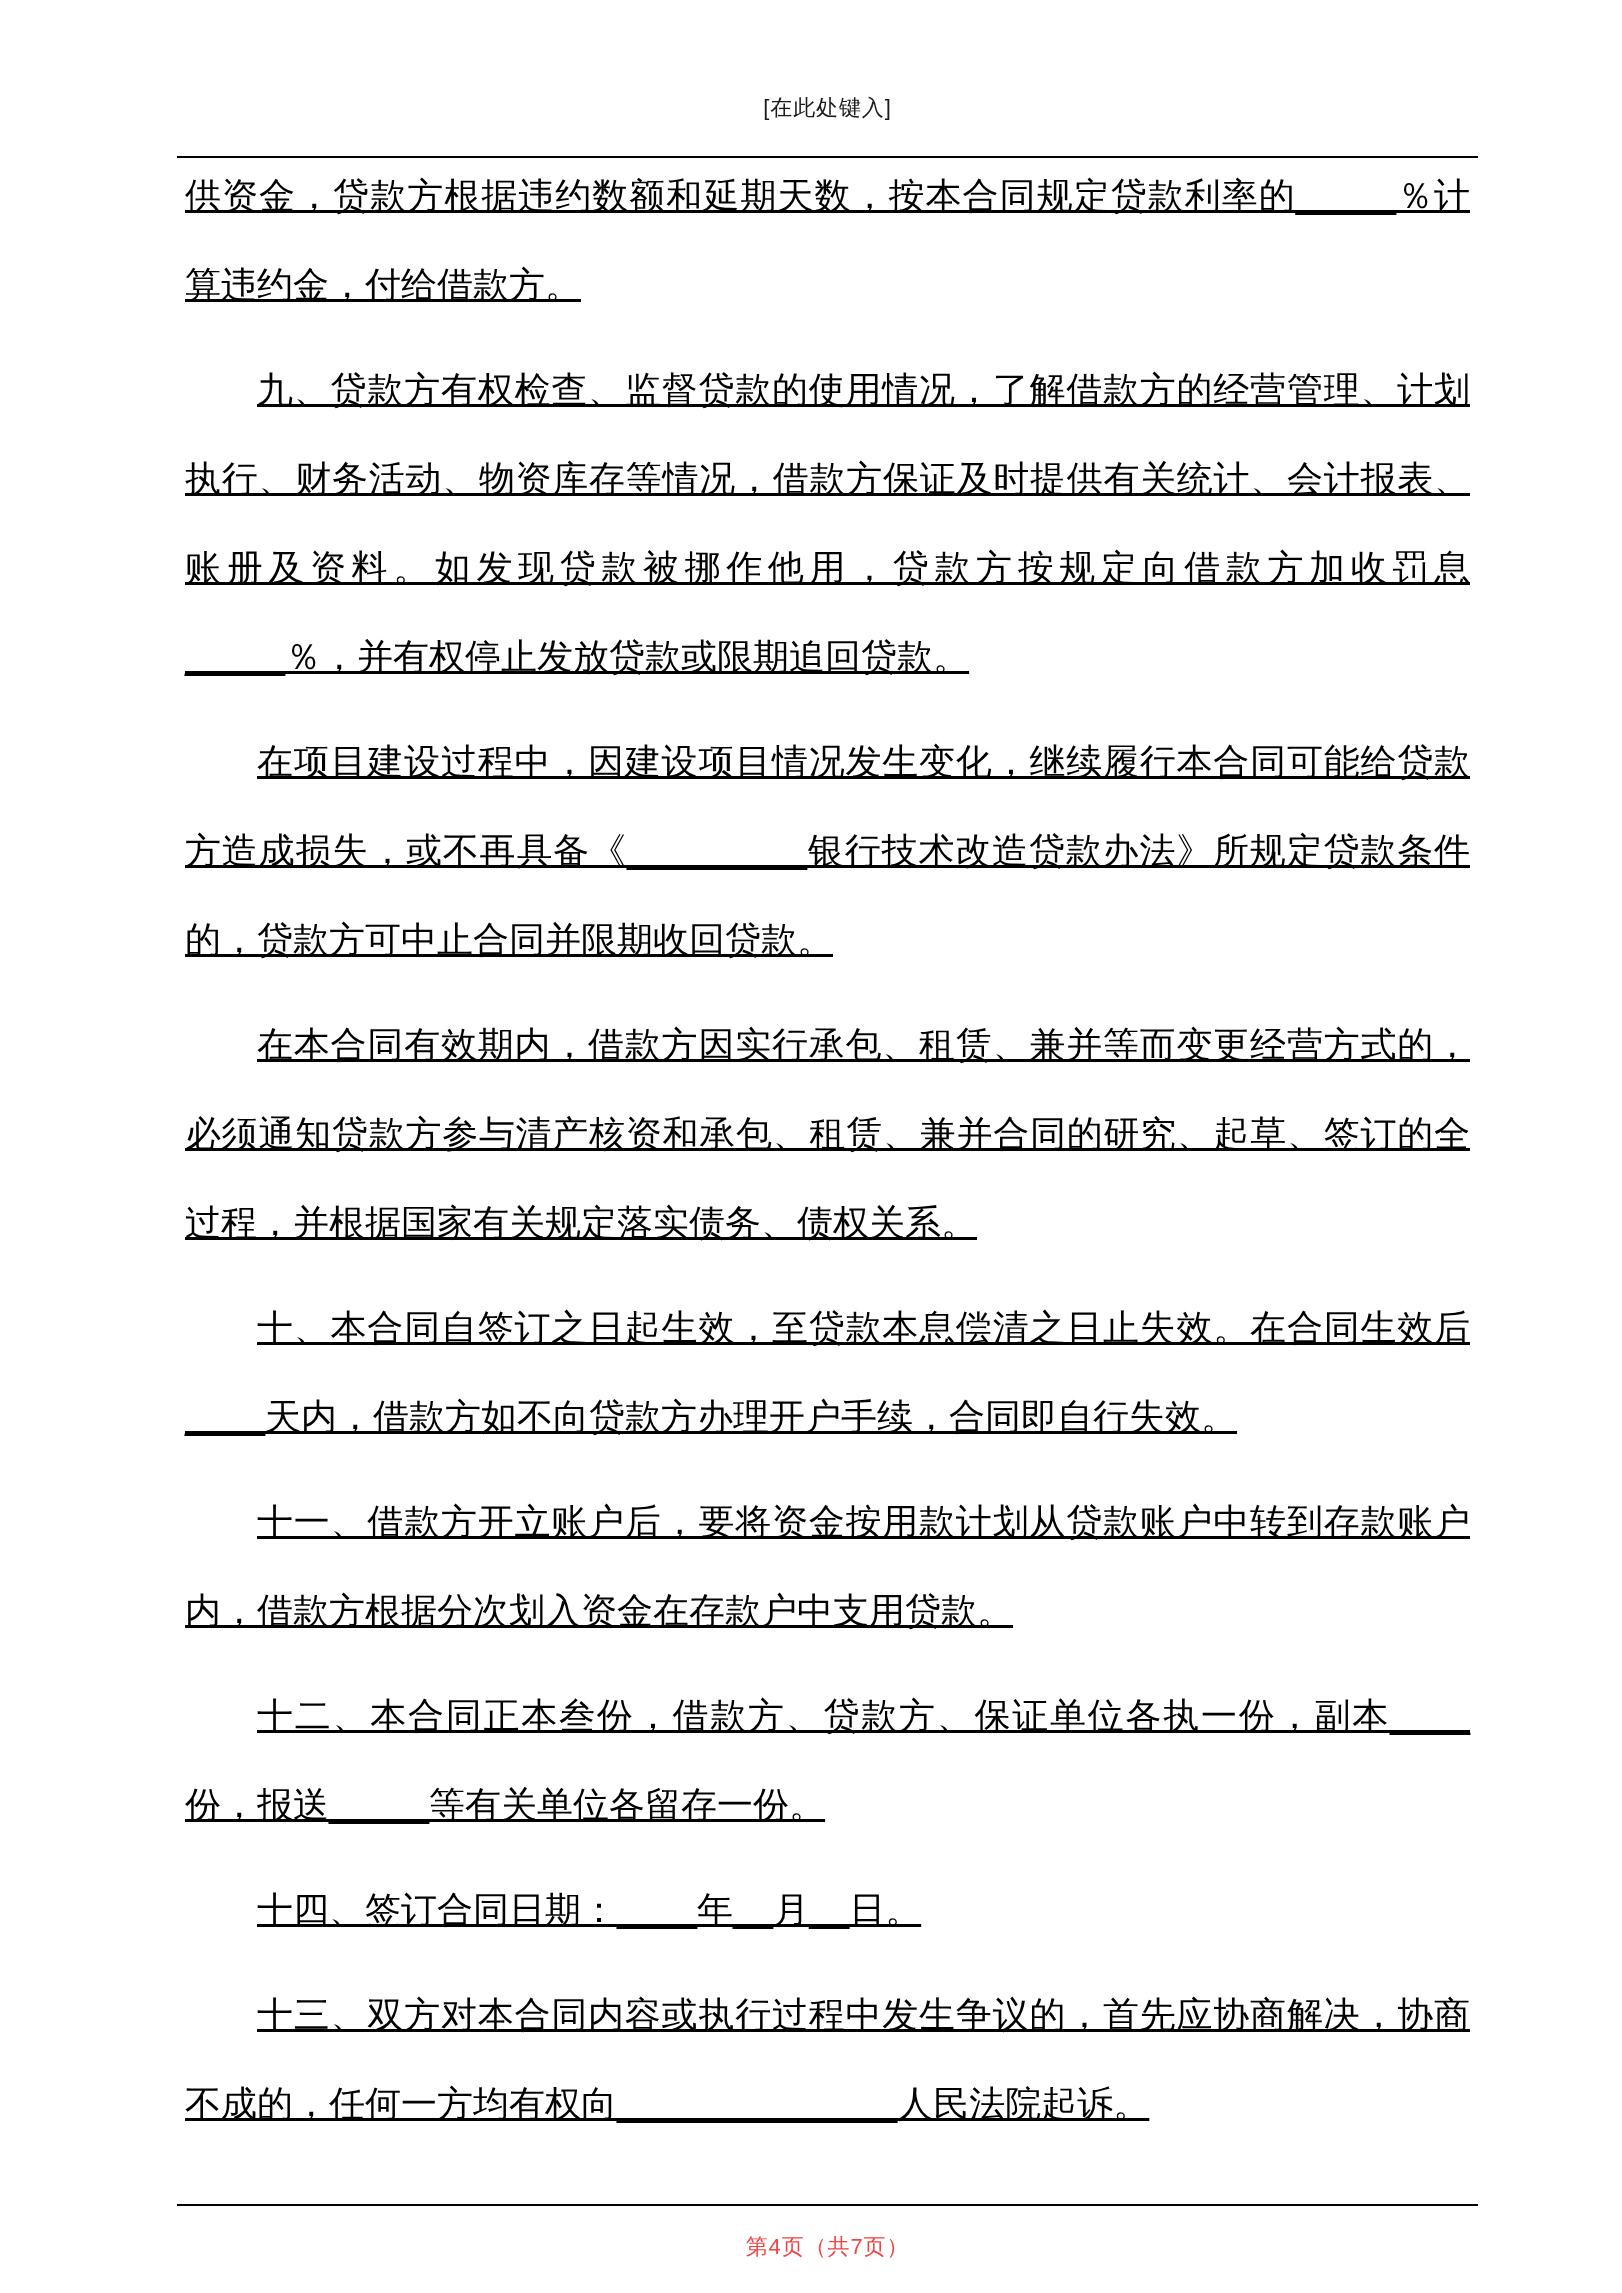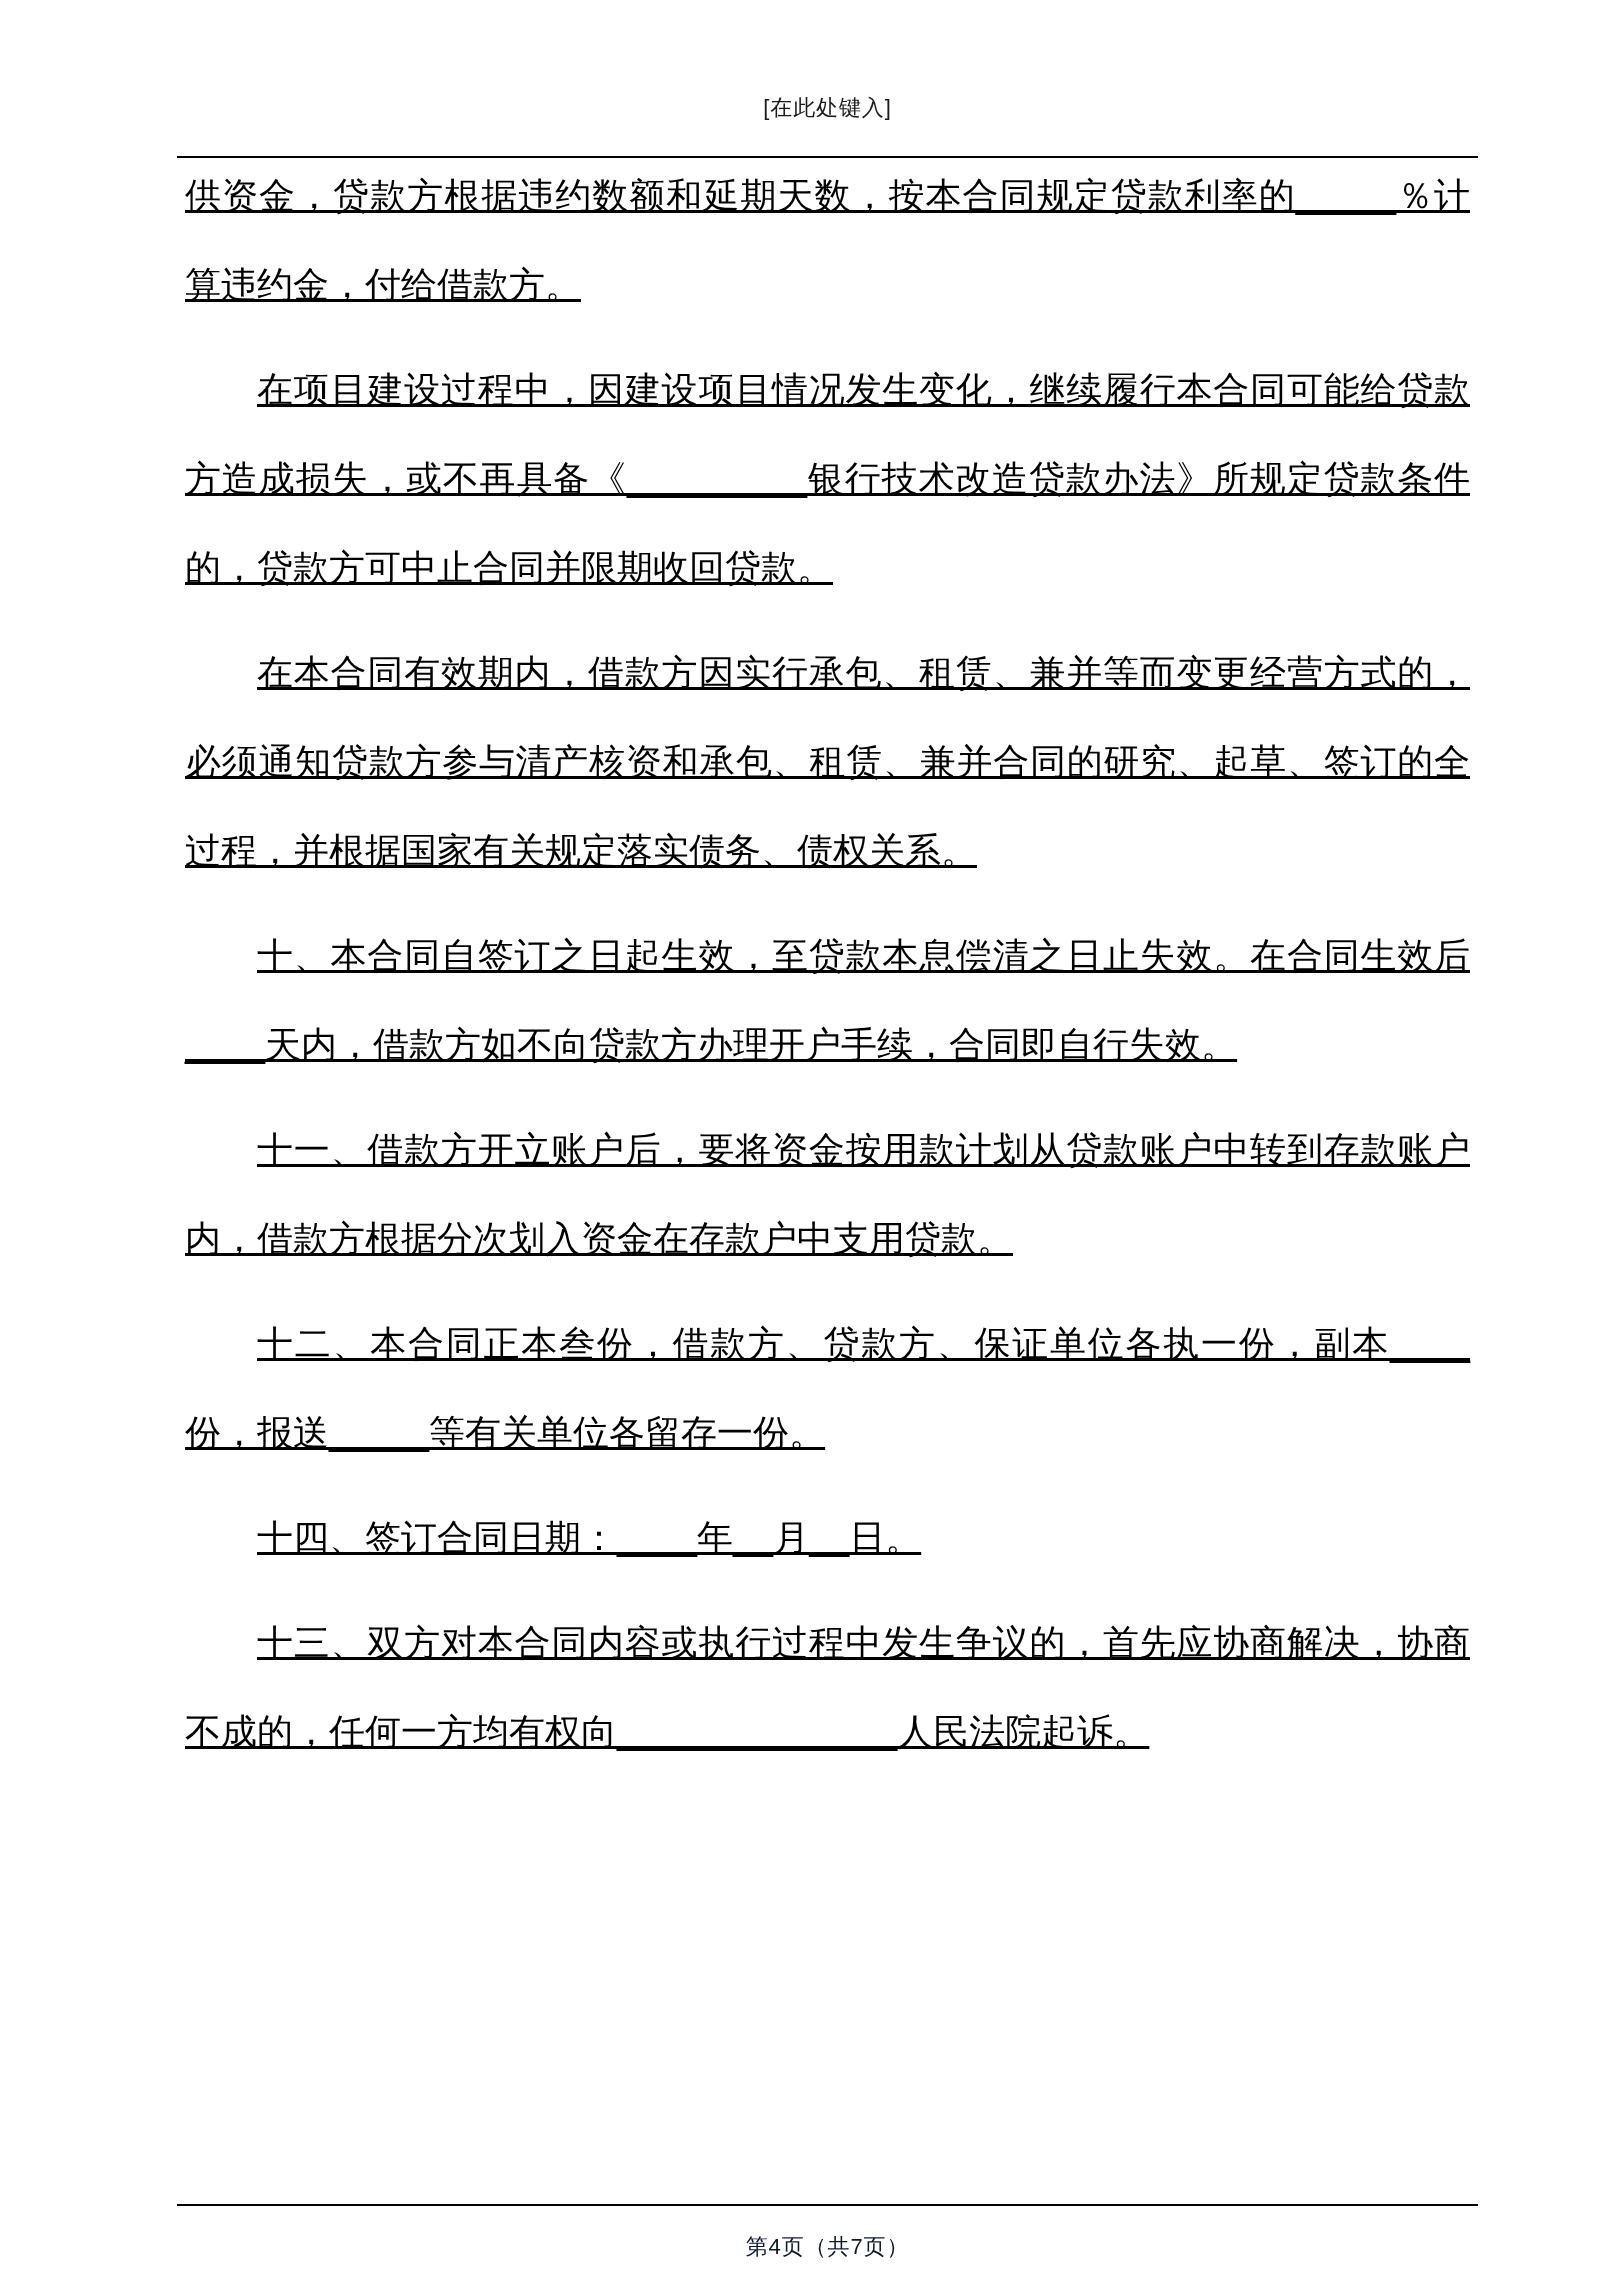--- a/index.html
+++ b/index.html
@@ -56,36 +56,37 @@
     padding-bottom: 42px;
   }
   .footer-rule {
     border-top: 2.7px solid #000000;
   }
   .footer-text {
     padding-top: 11px;
     text-align: center;
     font-size: 22px;
     line-height: 27px;
-    color: #0f172a;
+    color: #ef4444;
     letter-spacing: 0.9px;
   }
 </style>
 </head>
 <body>
 
 <div class="page">
 
   <div class="header">
     <div class="header-text">[在此处键入]</div>
     <div class="header-rule"></div>
   </div>
 
   <div class="doc-body">
     <p class="para">供资金，贷款方根据违约数额和延期天数，按本合同规定贷款利率的_____％计算违约金，付给借款方。</p>
+    <p class="para indent">九、贷款方有权检查、监督贷款的使用情况，了解借款方的经营管理、计划执行、财务活动、物资库存等情况，借款方保证及时提供有关统计、会计报表、账册及资料。如发现贷款被挪作他用，贷款方按规定向借款方加收罚息_____％，并有权停止发放贷款或限期追回贷款。</p>
     <p class="para indent">在项目建设过程中，因建设项目情况发生变化，继续履行本合同可能给贷款方造成损失，或不再具备《_________银行技术改造贷款办法》所规定贷款条件的，贷款方可中止合同并限期收回贷款。</p>
     <p class="para indent">在本合同有效期内，借款方因实行承包、租赁、兼并等而变更经营方式的，必须通知贷款方参与清产核资和承包、租赁、兼并合同的研究、起草、签订的全过程，并根据国家有关规定落实债务、债权关系。</p>
     <p class="para indent">十、本合同自签订之日起生效，至贷款本息偿清之日止失效。在合同生效后____天内，借款方如不向贷款方办理开户手续，合同即自行失效。</p>
     <p class="para indent">十一、借款方开立账户后，要将资金按用款计划从贷款账户中转到存款账户内，借款方根据分次划入资金在存款户中支用贷款。</p>
     <p class="para indent">十二、本合同正本叁份，借款方、贷款方、保证单位各执一份，副本____份，报送_____等有关单位各留存一份。</p>
     <p class="para indent">十四、签订合同日期：____年__月__日。</p>
     <p class="para indent">十三、双方对本合同内容或执行过程中发生争议的，首先应协商解决，协商不成的，任何一方均有权向______________人民法院起诉。</p>
   </div>
 
   <div class="footer">

